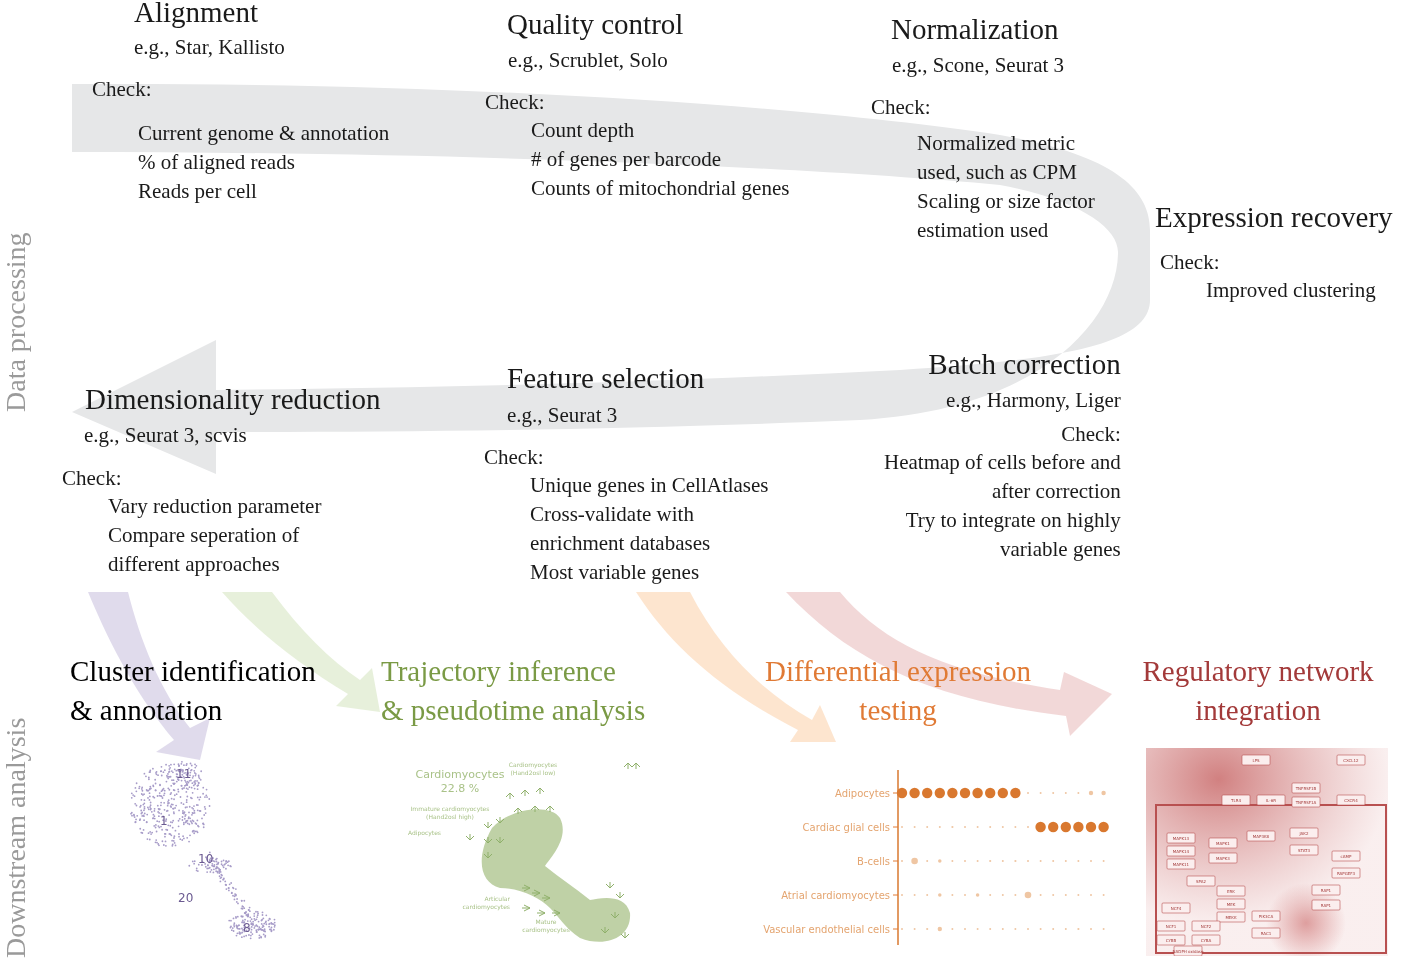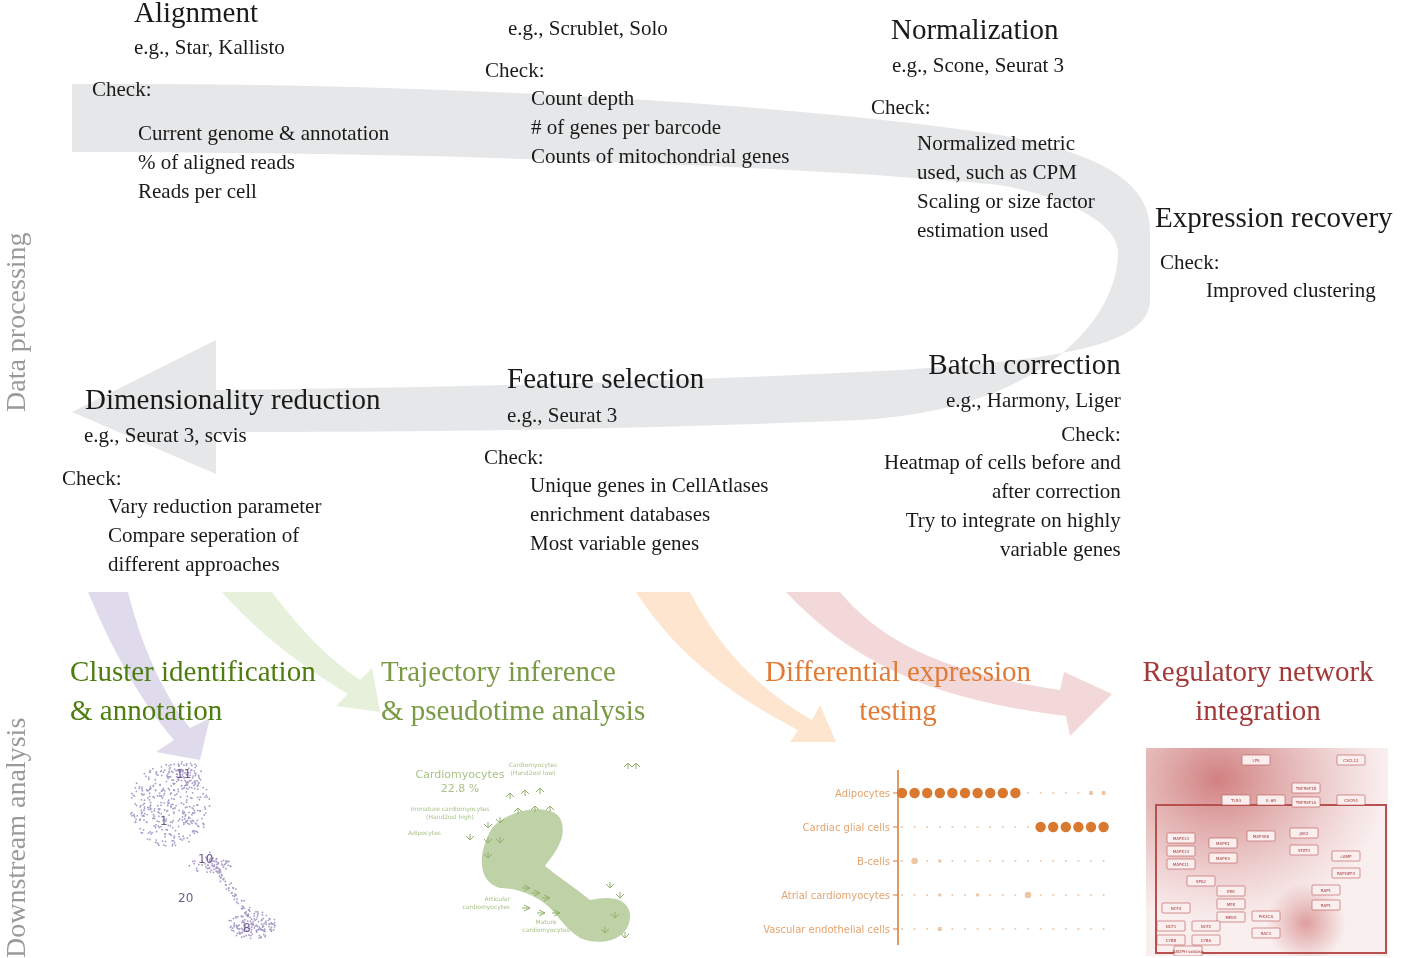--- a/index.html
+++ b/index.html
@@ -38,20 +38,21 @@
   <div class="step-eg" style="margin-left:42px; margin-top:6px;">e.g., Star, Kallisto</div>
   <div class="check-label" style="margin-top:16px;">Check:</div>
   <ul class="check-list" style="margin-top:17px;">
     <li>Current genome &amp; annotation</li>
     <li>% of aligned reads</li>
     <li>Reads per cell</li>
   </ul>
 </div>
 
 <div class="abs" style="left:485px; top:8px;">
+  <div class="step-title" style="margin-left:22px;">Quality control</div>
   <div class="step-eg" style="margin-left:23px; margin-top:7px;">e.g., Scrublet, Solo</div>
   <div class="check-label" style="margin-top:16px;">Check:</div>
   <ul class="check-list" style="margin-top:1px;">
     <li>Count depth</li>
     <li># of genes per barcode</li>
     <li>Counts of mitochondrial genes</li>
   </ul>
 </div>
 
 <div class="abs" style="left:871px; top:13px;">
@@ -85,37 +86,38 @@
     <li>variable genes</li>
   </ul>
 </div>
 
 <div class="abs" style="left:484px; top:362px;">
   <div class="step-title" style="margin-left:23px;">Feature selection</div>
   <div class="step-eg" style="margin-left:23px; margin-top:8px;">e.g., Seurat 3</div>
   <div class="check-label" style="margin-top:16px;">Check:</div>
   <ul class="check-list" style="margin-top:1px;">
     <li>Unique genes in CellAtlases</li>
+    <li>Cross-validate with</li>
     <li>enrichment databases</li>
     <li>Most  variable genes</li>
   </ul>
 </div>
 
 <div class="abs" style="left:62px; top:383px;">
   <div class="step-title" style="margin-left:23px;">Dimensionality reduction</div>
   <div class="step-eg" style="margin-left:22px; margin-top:7px;">e.g., Seurat 3, scvis</div>
   <div class="check-label" style="margin-top:17px;">Check:</div>
   <ul class="check-list" style="margin-top:1px;">
     <li>Vary reduction parameter</li>
     <li>Compare seperation of</li>
     <li>different approaches</li>
   </ul>
 </div>
 
-<div class="abs ds-title" style="left:70px; top:652px; color:#4d7c0f;">
+<div class="abs ds-title" style="left:70px; top:652px; color:#000000;">
   <div>Cluster identification</div>
   <div>&amp; annotation</div>
 </div>
 <div class="abs ds-title" style="left:381px; top:652px; color:#7a9a45;">
   <div>Trajectory inference</div>
   <div>&amp; pseudotime analysis</div>
 </div>
 <div class="abs ds-title" style="left:748px; top:652px; width:300px; text-align:center; color:#e07a35;">
   <div>Differential expression</div>
   <div>testing</div>

